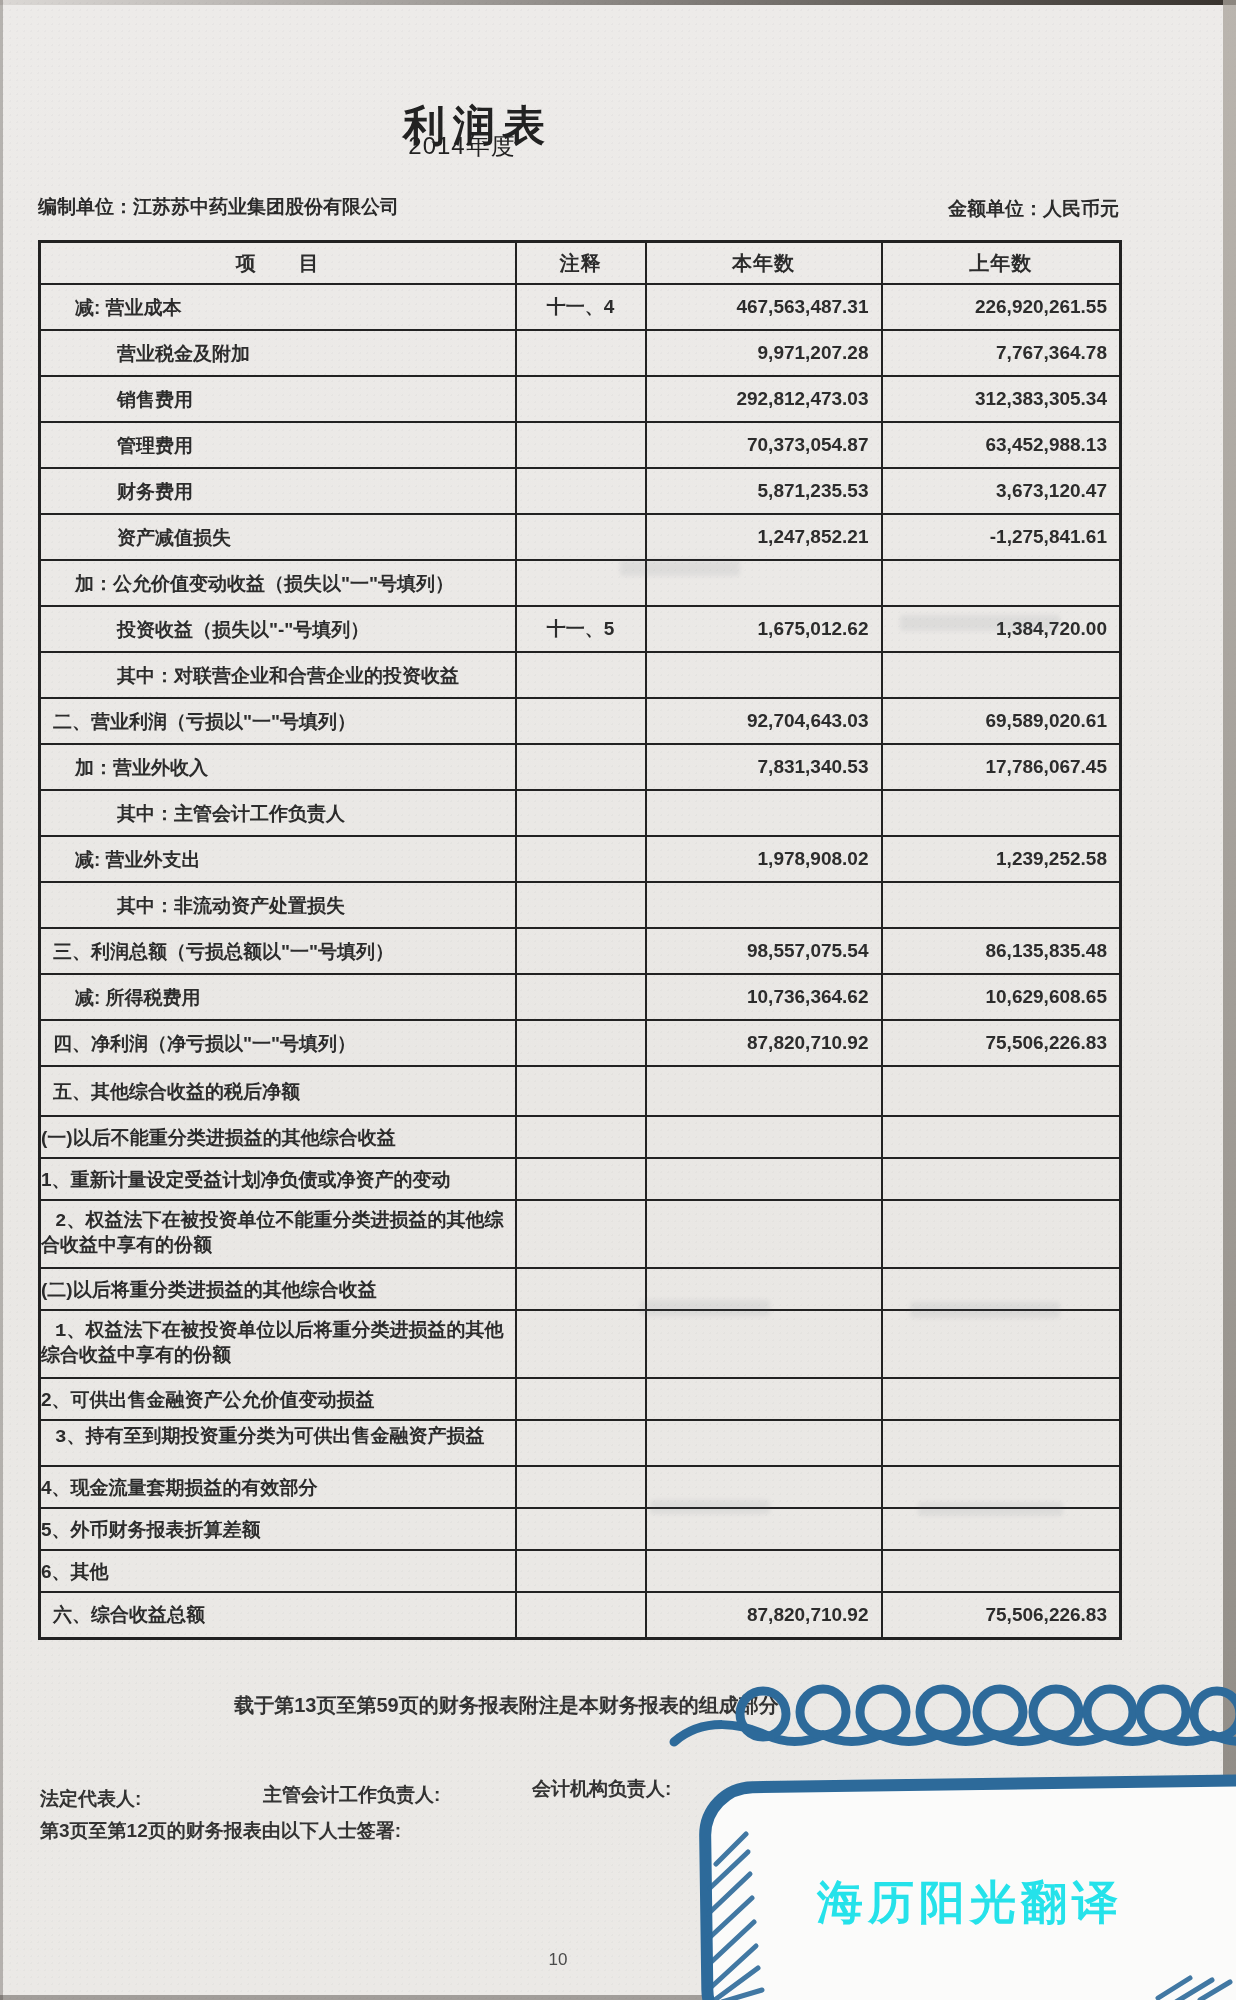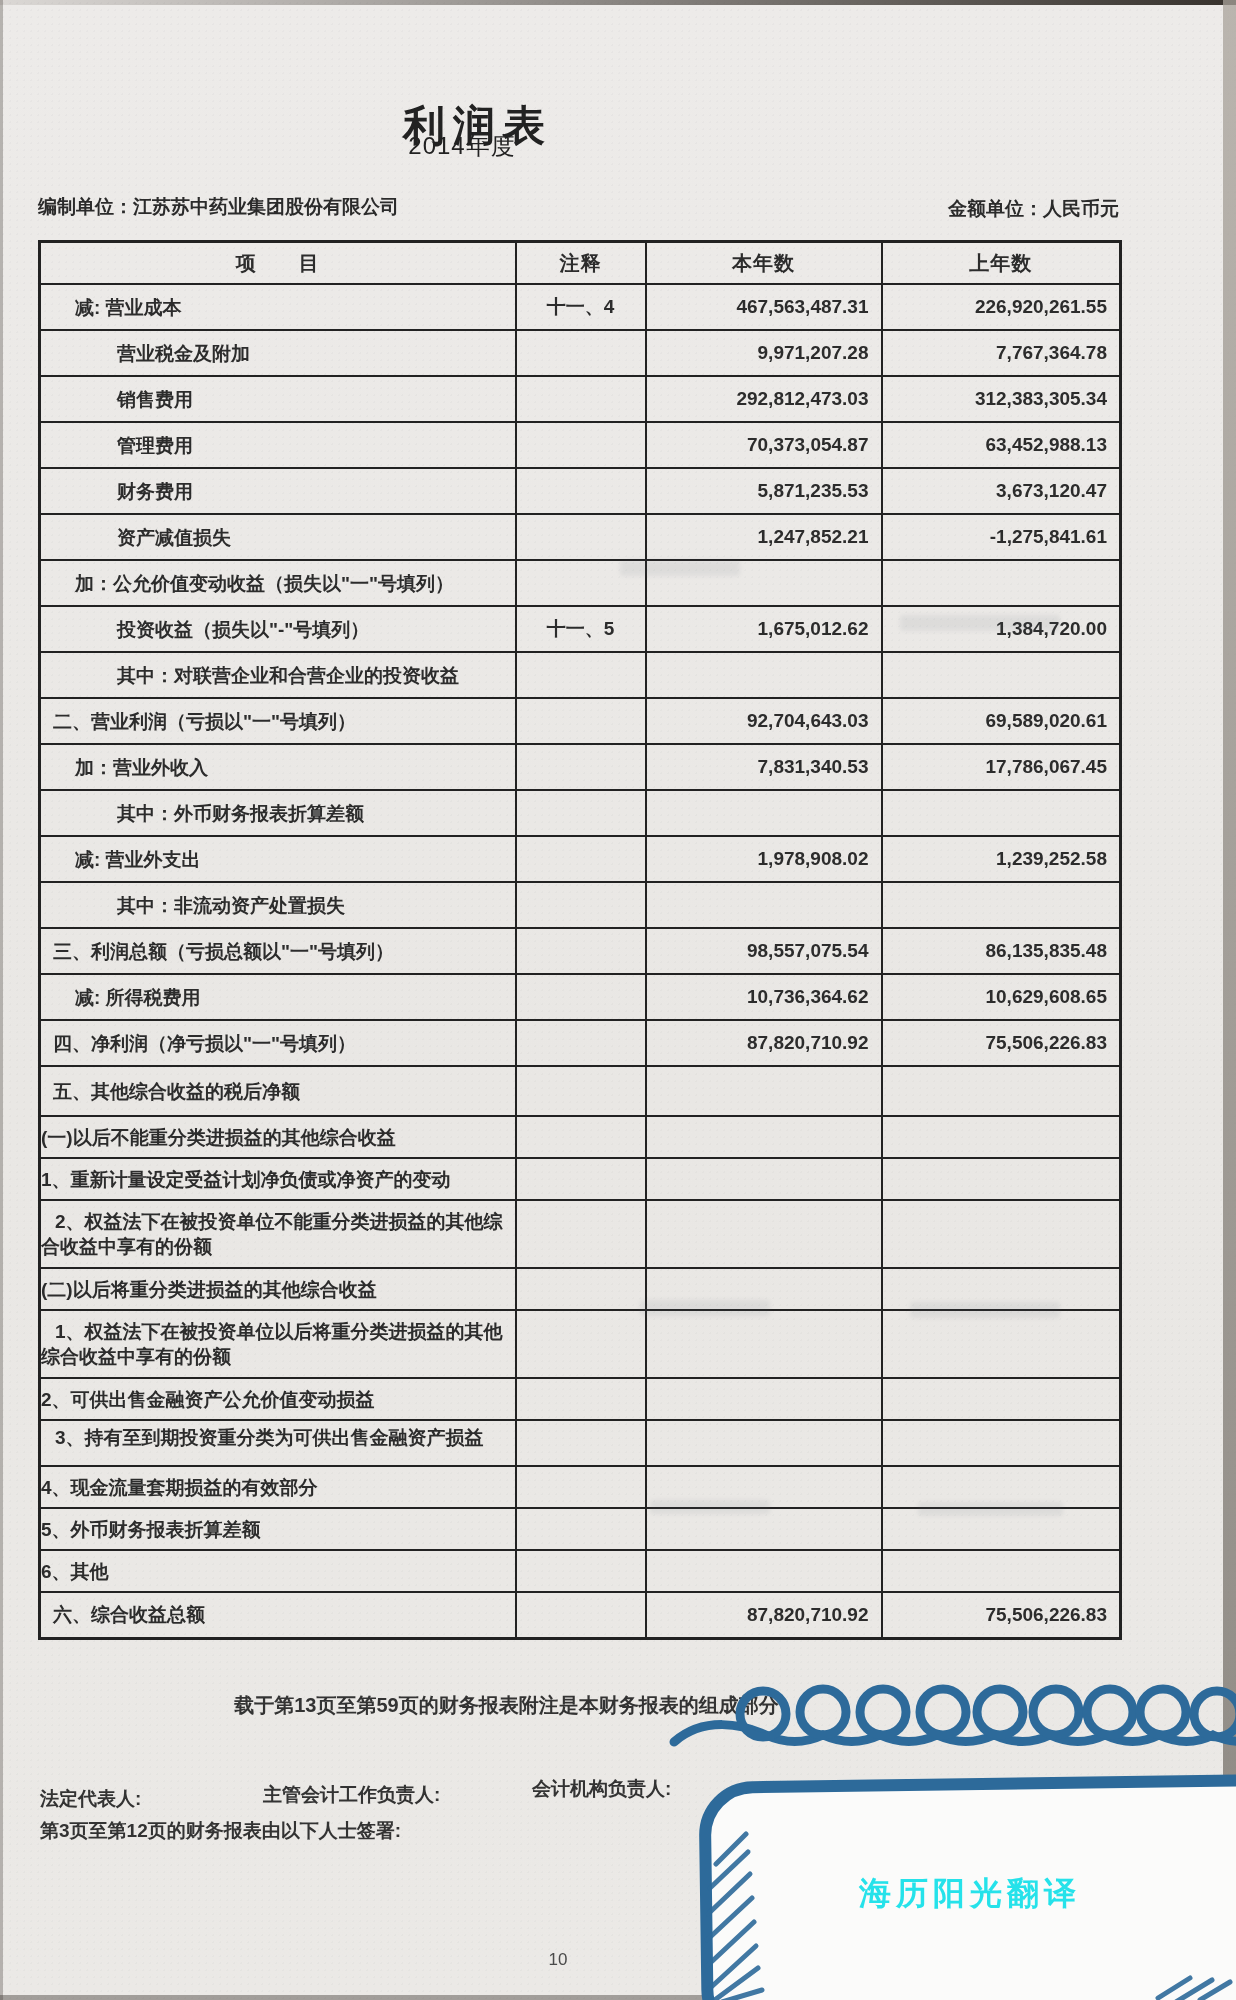--- a/index.html
+++ b/index.html
@@ -58,21 +58,21 @@
   .statement td.note-cell{text-align:center;white-space:nowrap;}
   .statement .lbl{line-height:25px;padding-left:12px;padding-right:4px;}
   tr.ind-1 .lbl{padding-left:34px;}
   tr.ind-2 .lbl{padding-left:76px;}
   tr.r-normal{height:46px;}
   tr.r-tall{height:50px;}
   tr.r-compact{height:42px;}
   tr.r-wrap{height:68px;}
   tr.r-wrapclip{height:46px;}
   tr.r-compact .lbl,tr.r-wrap .lbl,tr.r-wrapclip .lbl{padding-left:0;}
-  tr.r-wrap .lbl,tr.r-wrapclip .lbl{text-indent:14px;word-break:break-all;}
+  tr.r-wrap .lbl,tr.r-wrapclip .lbl{text-indent:14px;word-break:break-all;font-family:Liberation Mono, monospace;}
   tr.r-wrapclip .lbl{max-height:44px;max-width:446px;}
   tr.r-wrapclip td.item-cell{vertical-align:top;}
   tr.r-wrapclip .lbl{padding-top:4px;}
 
   .footer-note{
     position:absolute;top:1692px;left:38px;width:1081px;margin-left:-72px;
     text-align:center;font-size:20px;font-weight:700;color:#333;
   }
   .sign-intro{position:absolute;top:1818px;left:40px;font-size:19px;font-weight:700;color:#333;}
   .sign-row{position:absolute;top:1786px;left:0;width:1236px;font-size:19px;font-weight:700;color:#333;}
@@ -82,21 +82,21 @@
   .page-number{position:absolute;top:1950px;left:528px;width:60px;text-align:center;
     font-size:17px;color:#4a4a4a;}
 
   
   .ghost{position:absolute;background:#5a6570;opacity:.09;filter:blur(2px);border-radius:3px;}
 
   
   svg.doodle{position:absolute;left:660px;top:1672px;z-index:6;}
   .wm-text{
     position:absolute;left:720px;top:1872px;width:500px;text-align:center;z-index:7;
-    font-size:32px;font-weight:700;letter-spacing:5px;color:var(--cyan);
+    font-size:46px;font-weight:700;letter-spacing:5px;color:var(--cyan);
   }
 </style>
 </head>
 <body>
 
 <div class="photo">
 
   <h1 class="page-title">利润表</h1>
   <div class="page-period">2014年度</div>
 
@@ -204,21 +204,21 @@
         <tr class="r-normal ind-1">
           <td class="item-cell">
             <div class="lbl">加：营业外收入</div>
           </td>
           <td class="note-cell"></td>
           <td class="num">7,831,340.53</td>
           <td class="num">17,786,067.45</td>
         </tr>
         <tr class="r-normal ind-2">
           <td class="item-cell">
-            <div class="lbl">其中：外币财务报表折算差额</div>
+            <div class="lbl">其中：主管会计工作负责人</div>
           </td>
           <td class="note-cell"></td>
           <td class="num"></td>
           <td class="num"></td>
         </tr>
         <tr class="r-normal ind-1">
           <td class="item-cell">
             <div class="lbl">减: 营业外支出</div>
           </td>
           <td class="note-cell"></td>

